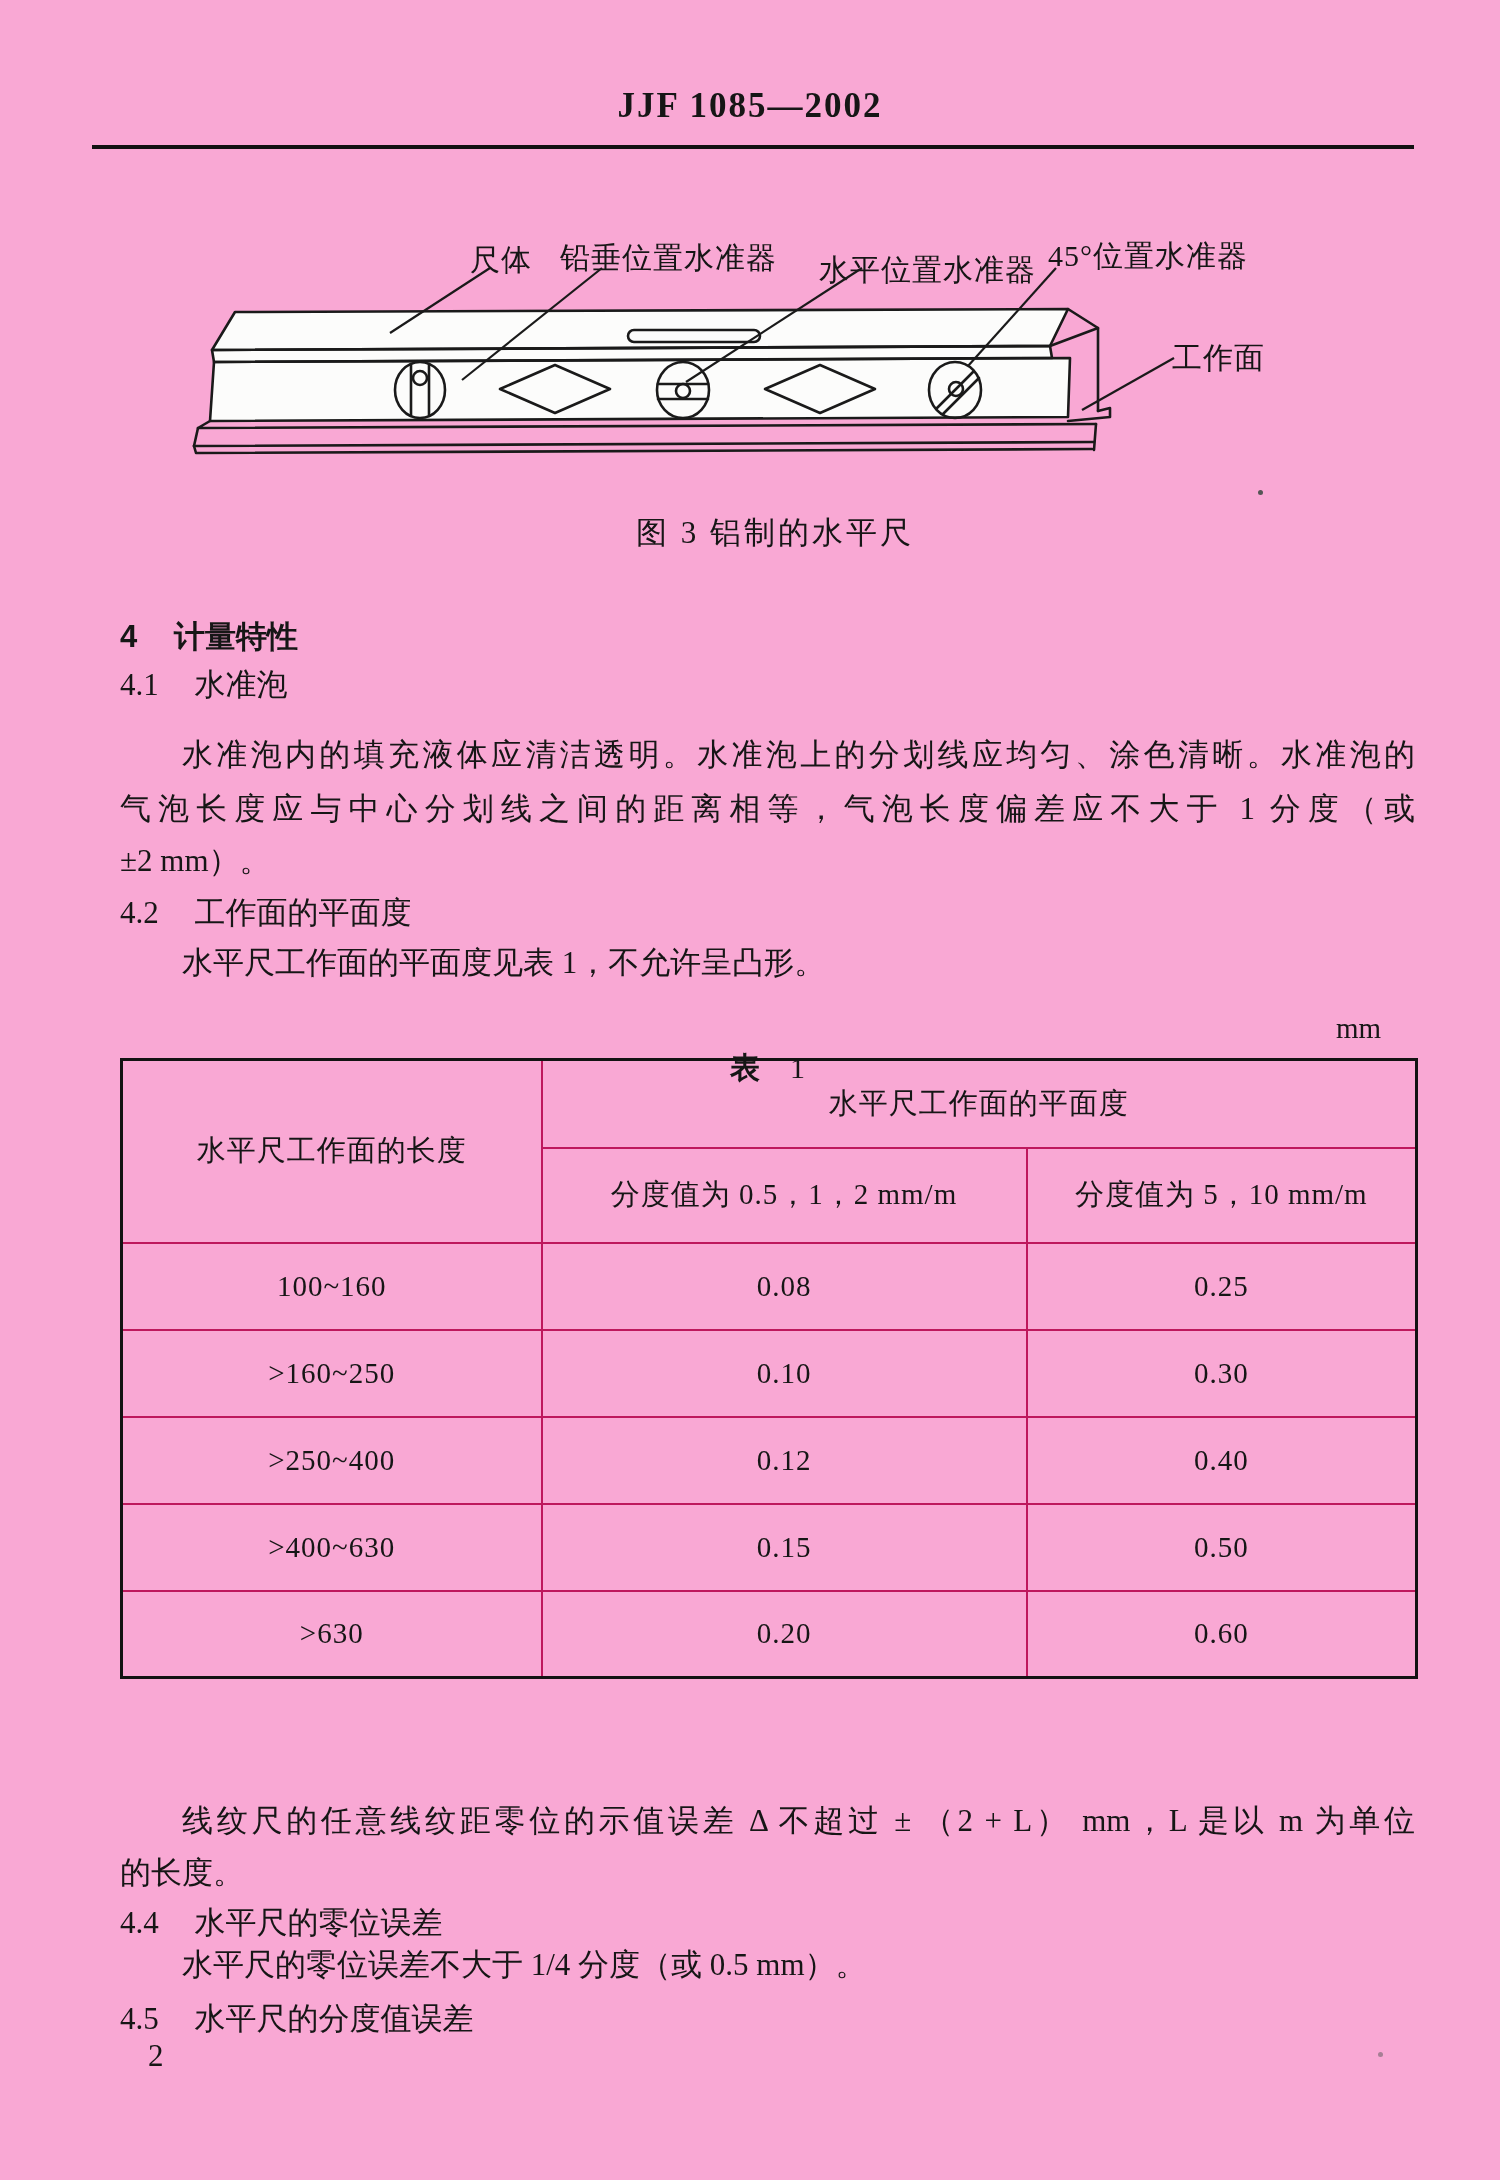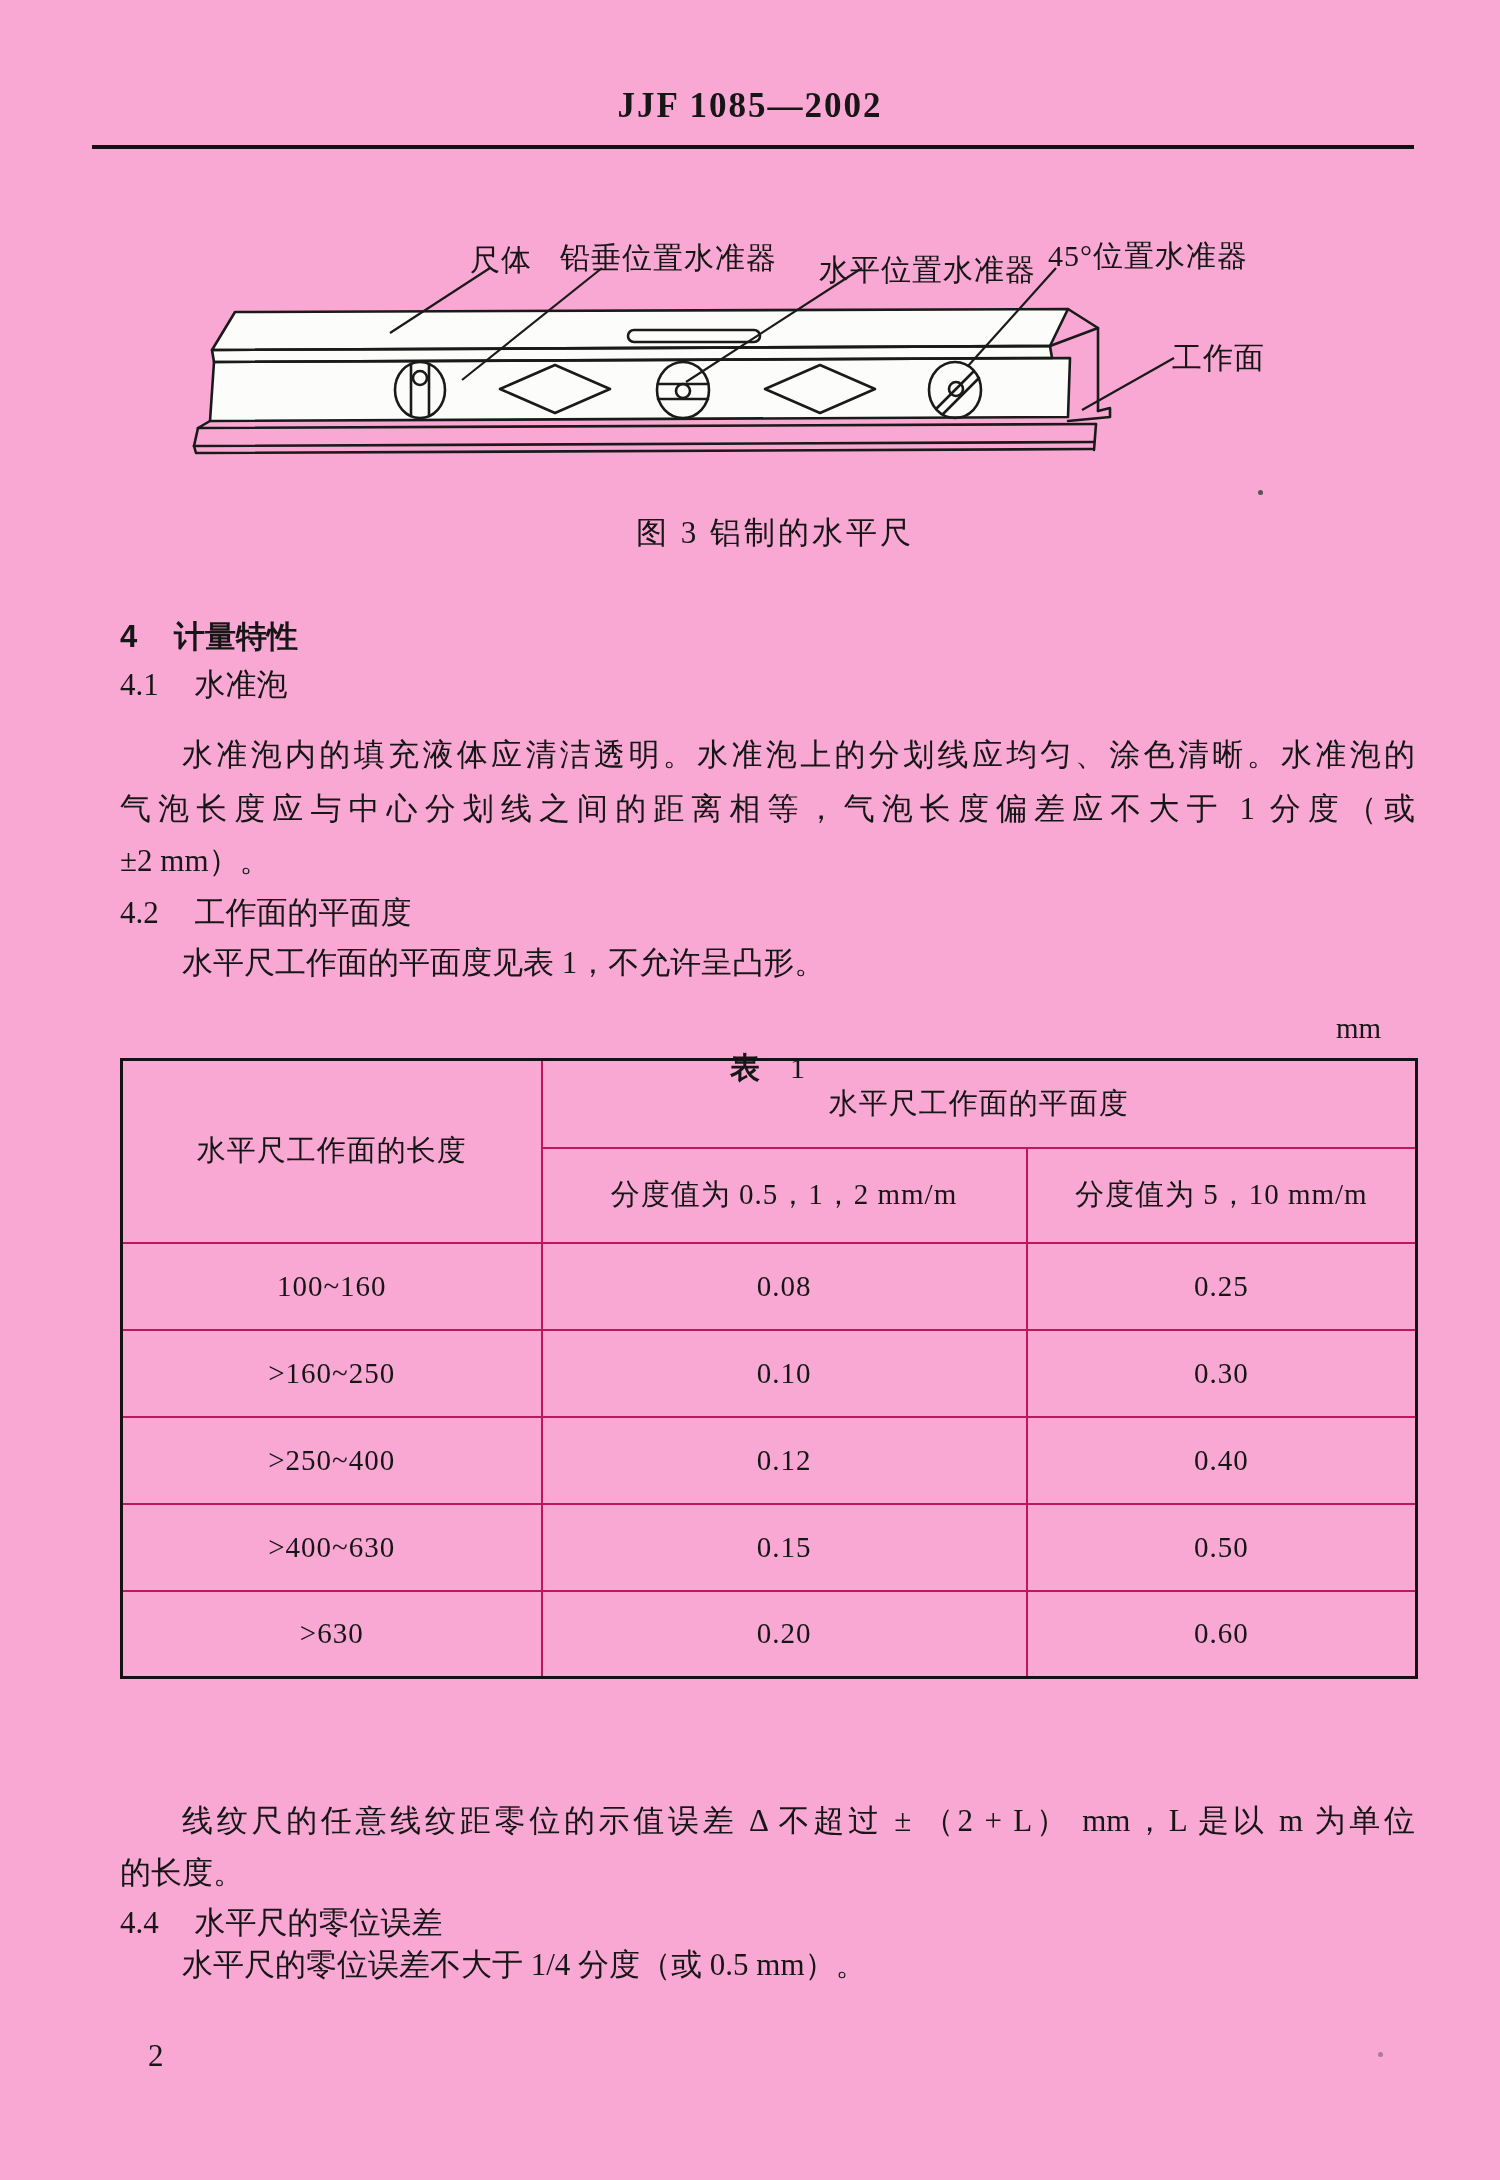--- a/index.html
+++ b/index.html
@@ -183,19 +183,23 @@
 
   <div class="abs body-line just" style="top:1800px;left:182px;width:1233px;">线纹尺的任意线纹距零位的示值误差 Δ 不超过 ± （2 + L） mm，L 是以 m 为单位</div>
   <div class="abs body-line" style="top:1852px;left:120px;">的长度。</div>
 
   <div class="abs h-sub" style="top:1902px;left:120px;">
     <span class="h-num">4.4</span>
     <span class="h-title">水平尺的零位误差</span>
   </div>
   <div class="abs body-line" style="top:1944px;left:182px;">水平尺的零位误差不大于 1/4 分度（或 0.5 mm）。</div>
 
+  <div class="abs h-sub" style="top:1998px;left:120px;">
+    <span class="h-num">4.5</span>
+    <span class="h-title">水平尺的分度值误差</span>
+  </div>
 
   <div class="abs pg-num">2</div>
 
   <div class="abs speck" style="top:490px;left:1258px;"></div>
   <div class="abs speck" style="top:2052px;left:1378px;opacity:.5;"></div>
 
 </div>
 
 </body></html>

